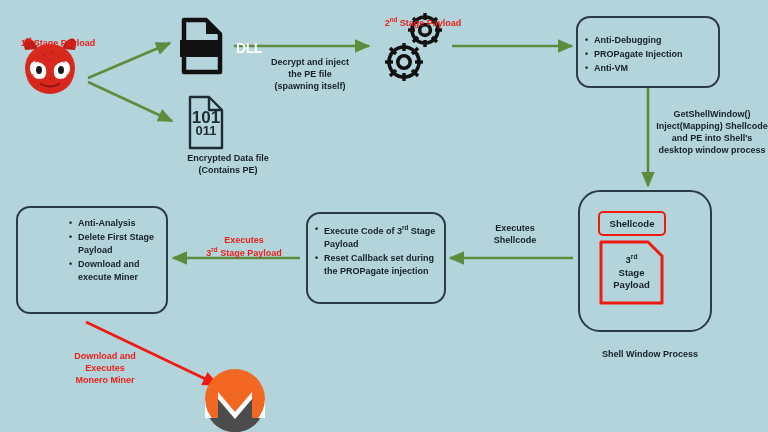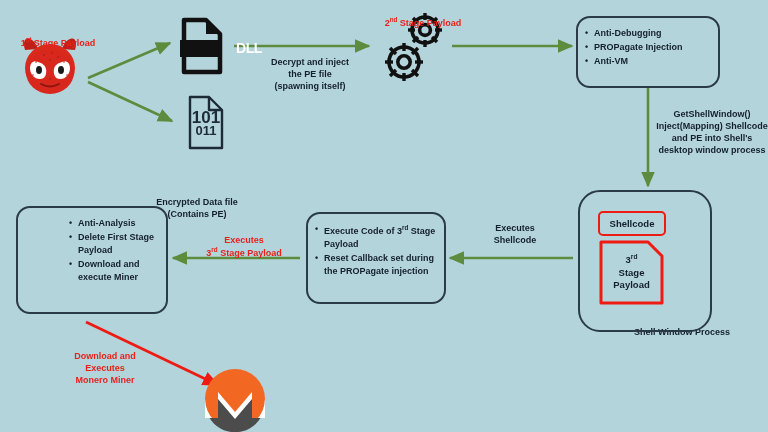--- a/index.html
+++ b/index.html
@@ -55,21 +55,21 @@
     margin-bottom: 1px;
   }
   .rbox li::before {
     content: "•";
     position: absolute;
     left: -9px;
     top: 0;
     font-size: 9px;
   }
   .rbox .inner {
-    padding: 9px 2px 0 0;
+    padding: 16px 2px 0 0;
   }
 
   
   .redbox {
     position: absolute;
     border: 2.5px solid #ee1b13;
     border-radius: 5px;
     box-sizing: border-box;
     display: flex;
     align-items: center;
@@ -230,36 +230,36 @@
 
 
   <div class="lbl lbl-red" style="left:358px; top:4px; width:130px;">
     2<span class="sup">nd</span> Stage Payload
   </div>
 
   <div class="lbl" style="left:245px; top:56px; width:130px;">Decrypt and inject
 the PE file
 (spawning itself)</div>
 
-  <div class="lbl" style="left:132px; top:152px; width:130px;margin-top:44px;">Encrypted Data file
+  <div class="lbl" style="left:163px; top:152px; width:130px;">Encrypted Data file
 (Contains PE)</div>
 
   <div class="lbl" style="left:656px; top:108px; width:112px; text-align:center;">GetShellWindow()
 Inject(Mapping) Shellcode
 and PE into Shell's
 desktop window process</div>
 
   <div class="lbl" style="left:460px; top:222px; width:110px;">Executes
 Shellcode</div>
 
   <div class="lbl lbl-red" style="left:186px; top:222px; width:116px;">
     Executes<br>3<span class="sup">rd</span> Stage Payload
   </div>
 
-  <div class="lbl" style="left:570px; top:326px; width:160px;text-align:right;">Shell Window Process</div>
+  <div class="lbl" style="left:570px; top:348px; width:160px;">Shell Window Process</div>
 
   <div class="lbl lbl-red" style="left:45px; top:350px; width:120px;">Download and
 Executes
 Monero Miner</div>
 
   <div style="position:absolute; left:181px; top:40px; width:40px; height:17px; color:#ffffff;
               font-size:14px; font-weight:bold; line-height:17px; text-align:center; letter-spacing:-0.4px;padding-left:48px;">DLL</div>
 
   <div style="position:absolute; left:190px; top:108px; width:32px; text-align:center;
               font-size:17px; font-weight:bold; color:#1d2b36;">101</div>

